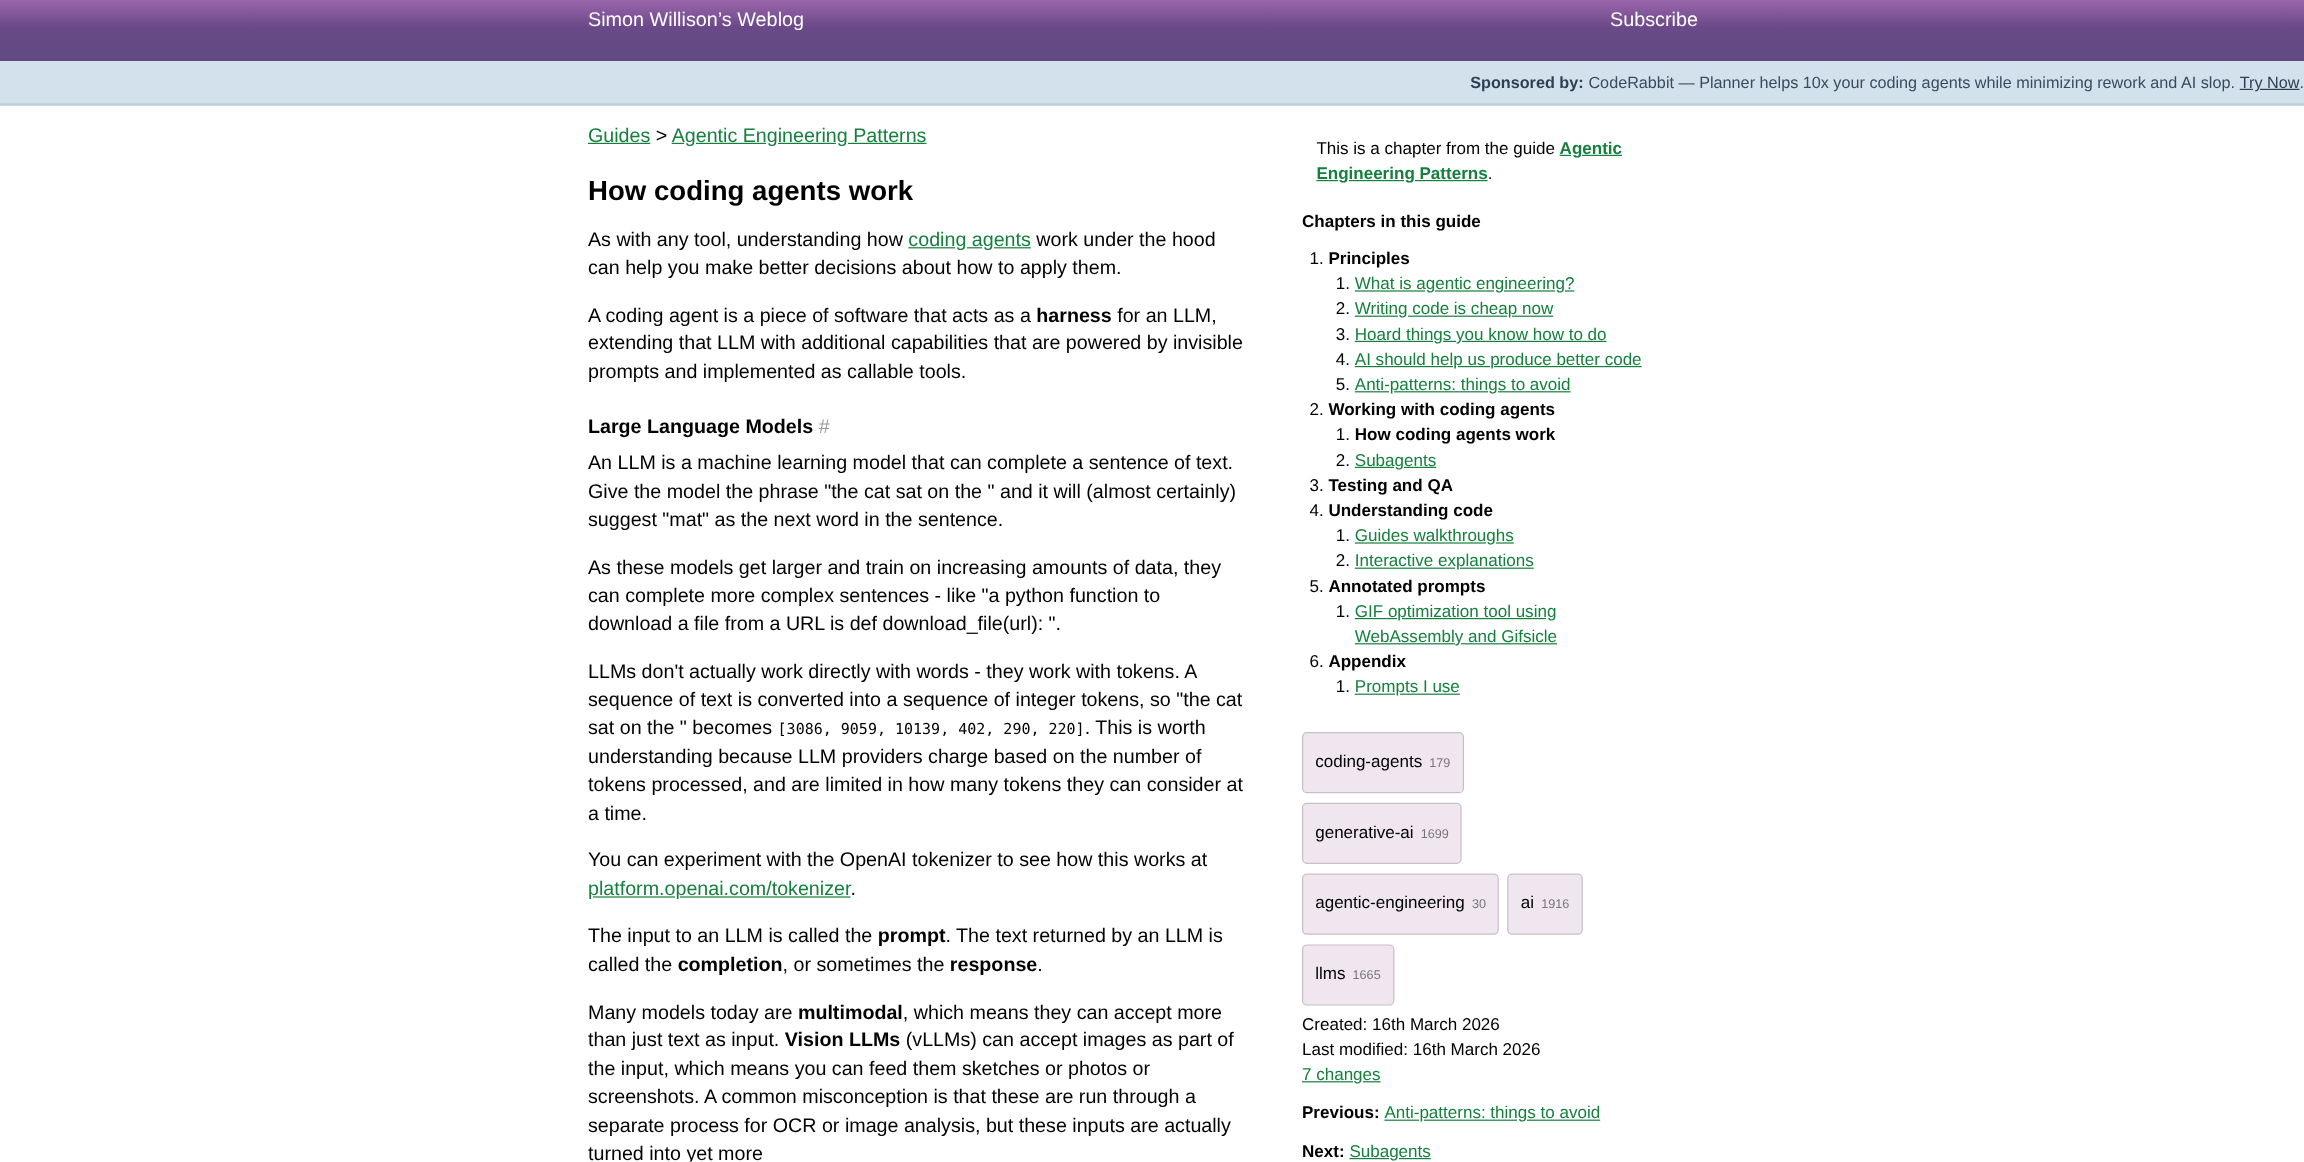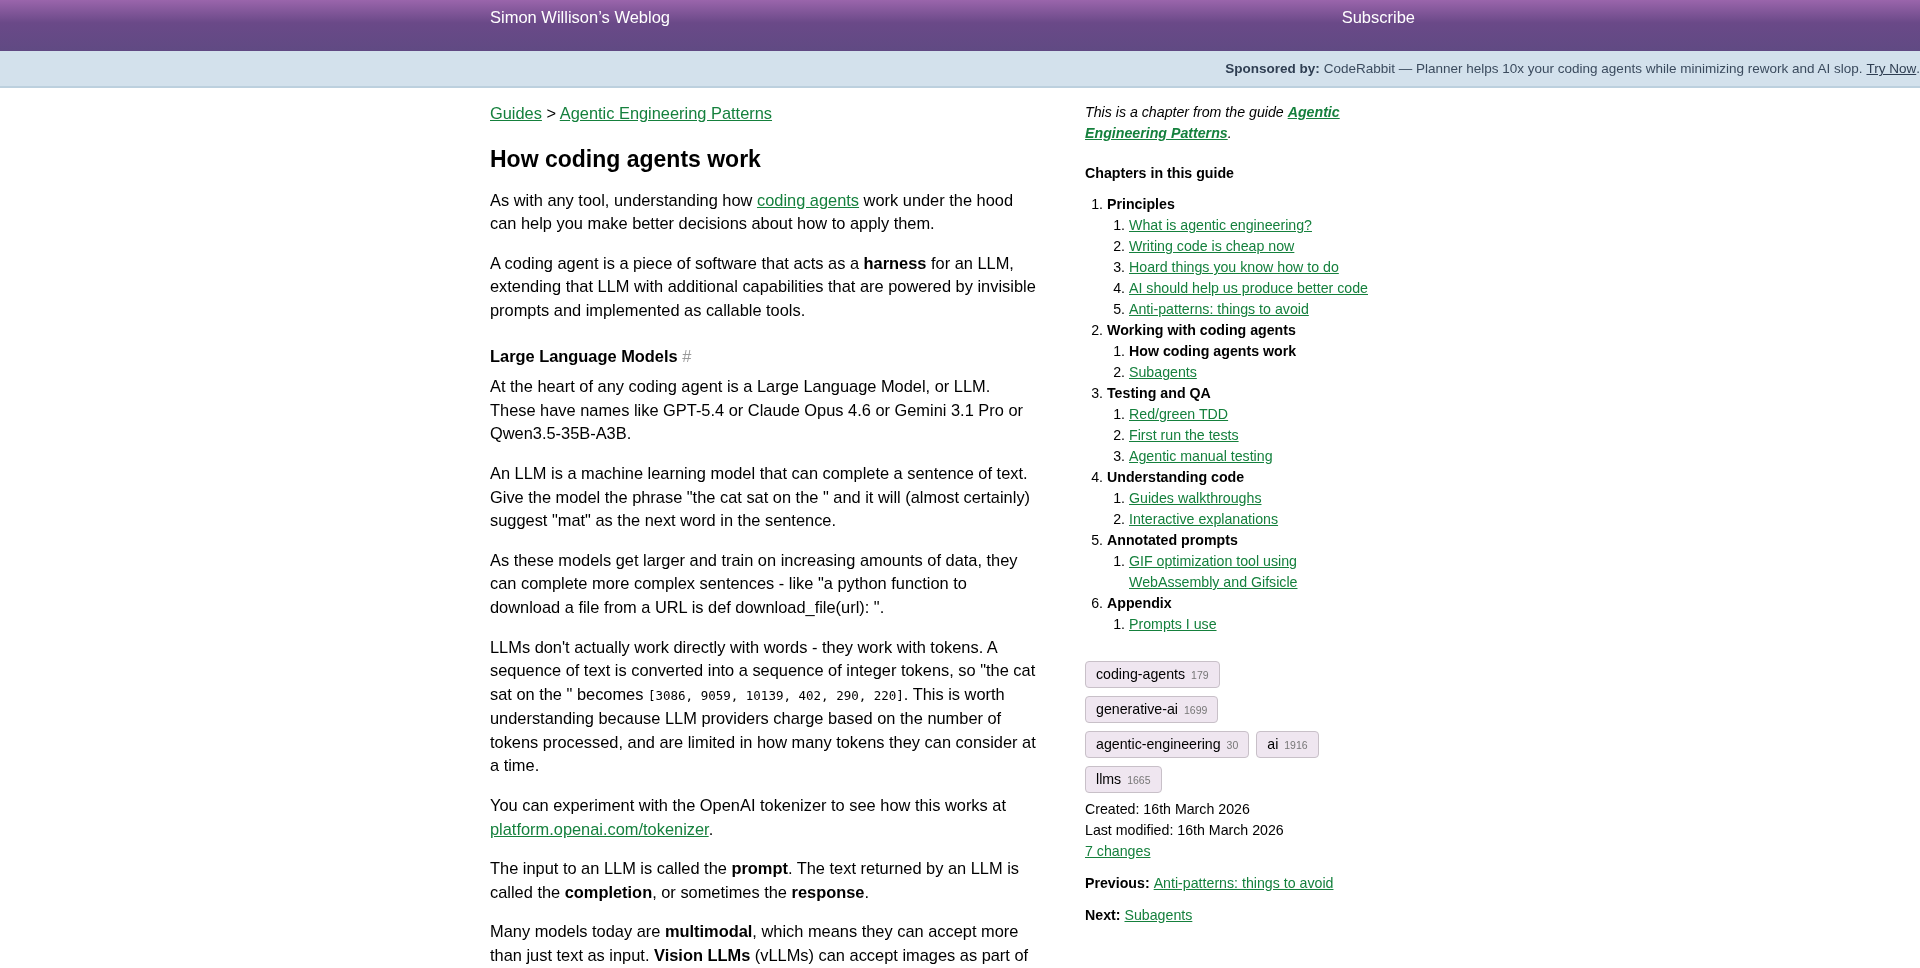--- a/index.html
+++ b/index.html
@@ -45,33 +45,33 @@
     .page-title { font-size: 23px; font-weight: bold; margin: 0 0 16px 0; line-height: 28px; }
     .main p { margin: 0 16px 16px 0; }
     .section-heading { font-size: 16.4px; font-weight: bold; margin: 22px 0 7px 0; }
     .section-heading .anchor { color: #999; text-decoration: none; font-weight: normal; }
     code { font-family: "DejaVu Sans Mono", monospace; font-size: 12.5px; }
 
     .sidebar {
       position: absolute; left: 595px; top: 14px; width: 290px;
       font-size: 14.2px; line-height: 21px;
     }
-    .sidebar p { margin: 0; font-style: italic; }
+    .sidebar p { margin: 12px; }
     .sidebar .intro a { font-weight: bold; }
     .chapters-title { font-weight: bold; margin: 19px 0 10px 0; }
     .sidebar ol { margin: 0; padding-left: 22px; }
     .sidebar ol ol { padding-left: 22px; }
     .sidebar li.section > span { font-weight: bold; }
     .sidebar li.current > span { font-weight: bold; }
 
     .tags { margin-top: 26px; }
     .tag {
       display: inline-block; background: #efe6f0;
       border: 1px solid #c8c0c8; border-radius: 4px;
-      padding: 3px 10px; margin: 0 7px 8px 0;
+      padding: 15px 10px; margin: 0 7px 8px 0;
       color: #000; text-decoration: none; font-size: 14.2px; line-height: 18px;
     }
     .tag .count { color: #777; font-size: 10.5px; margin-left: 2px; }
     .meta { margin-top: -2px; }
     .nav-line { margin-top: 11px; }
     .nav-line b { margin-right: 4px; }
   </style>
 </head>
 <body>
 
@@ -98,21 +98,20 @@
     </div>
 
     <h1 class="page-title">How coding agents work</h1>
 
     <p><span>As with any tool, understanding how </span><a href="#">coding agents</a><span> work under the hood can help you make better decisions about how to apply them.</span></p>
 
     <p><span>A coding agent is a piece of software that acts as a </span><b>harness</b><span> for an LLM, extending that LLM with additional capabilities that are powered by invisible prompts and implemented as callable tools.</span></p>
 
     <div class="section-heading"><span>Large Language Models</span> <a href="#" class="anchor">#</a></div>
 
-    <p>At the heart of any coding agent is a Large Language Model, or LLM. These have names like GPT-5.4 or Claude Opus 4.6 or Gemini 3.1 Pro or Qwen3.5-35B-A3B.</p>
     <p>An LLM is a machine learning model that can complete a sentence of text. Give the model the phrase "the cat sat on the " and it will (almost certainly) suggest "mat" as the next word in the sentence.</p>
     <p>As these models get larger and train on increasing amounts of data, they can complete more complex sentences - like "a python function to download a file from a URL is def download_file(url): ".</p>
 
     <p><span>LLMs don't actually work directly with words - they work with tokens. A sequence of text is converted into a sequence of integer tokens, so "the cat sat on the " becomes </span><code>[3086, 9059, 10139, 402, 290, 220]</code><span>. This is worth understanding because LLM providers charge based on the number of tokens processed, and are limited in how many tokens they can consider at a time.</span></p>
 
     <p><span>You can experiment with the OpenAI tokenizer to see how this works at </span><a href="#">platform.openai.com/tokenizer</a><span>.</span></p>
 
     <p><span>The input to an LLM is called the </span><b>prompt</b><span>. The text returned by an LLM is called the </span><b>completion</b><span>, or sometimes the </span><b>response</b><span>.</span></p>
 
     <p><span>Many models today are </span><b>multimodal</b><span>, which means they can accept more than just text as input. </span><b>Vision LLMs</b><span> (vLLMs) can accept images as part of the input, which means you can feed them sketches or photos or screenshots. A common misconception is that these are run through a separate process for OCR or image analysis, but these inputs are actually turned into yet more</span></p>
@@ -128,25 +127,21 @@
             <li><a href="#">What is agentic engineering?</a></li>
             <li><a href="#">Writing code is cheap now</a></li>
             <li><a href="#">Hoard things you know how to do</a></li>
             <li><a href="#">AI should help us produce better code</a></li>
             <li><a href="#">Anti-patterns: things to avoid</a></li>
           </ol></li>
         <li class="section"><span>Working with coding agents</span><ol>
             <li class="current"><span>How coding agents work</span></li>
             <li><a href="#">Subagents</a></li>
           </ol></li>
-        <li class="section"><span>Testing and QA</span><ol>
-            <li><a href="#">Red/green TDD</a></li>
-            <li><a href="#">First run the tests</a></li>
-            <li><a href="#">Agentic manual testing</a></li>
-          </ol></li>
+        <li class="section"><span>Testing and QA</span></li>
         <li class="section"><span>Understanding code</span><ol>
             <li><a href="#">Guides walkthroughs</a></li>
             <li><a href="#">Interactive explanations</a></li>
           </ol></li>
         <li class="section"><span>Annotated prompts</span><ol>
             <li><a href="#">GIF optimization tool using WebAssembly and Gifsicle</a></li>
           </ol></li>
         <li class="section"><span>Appendix</span><ol>
             <li><a href="#">Prompts I use</a></li>
           </ol></li>

